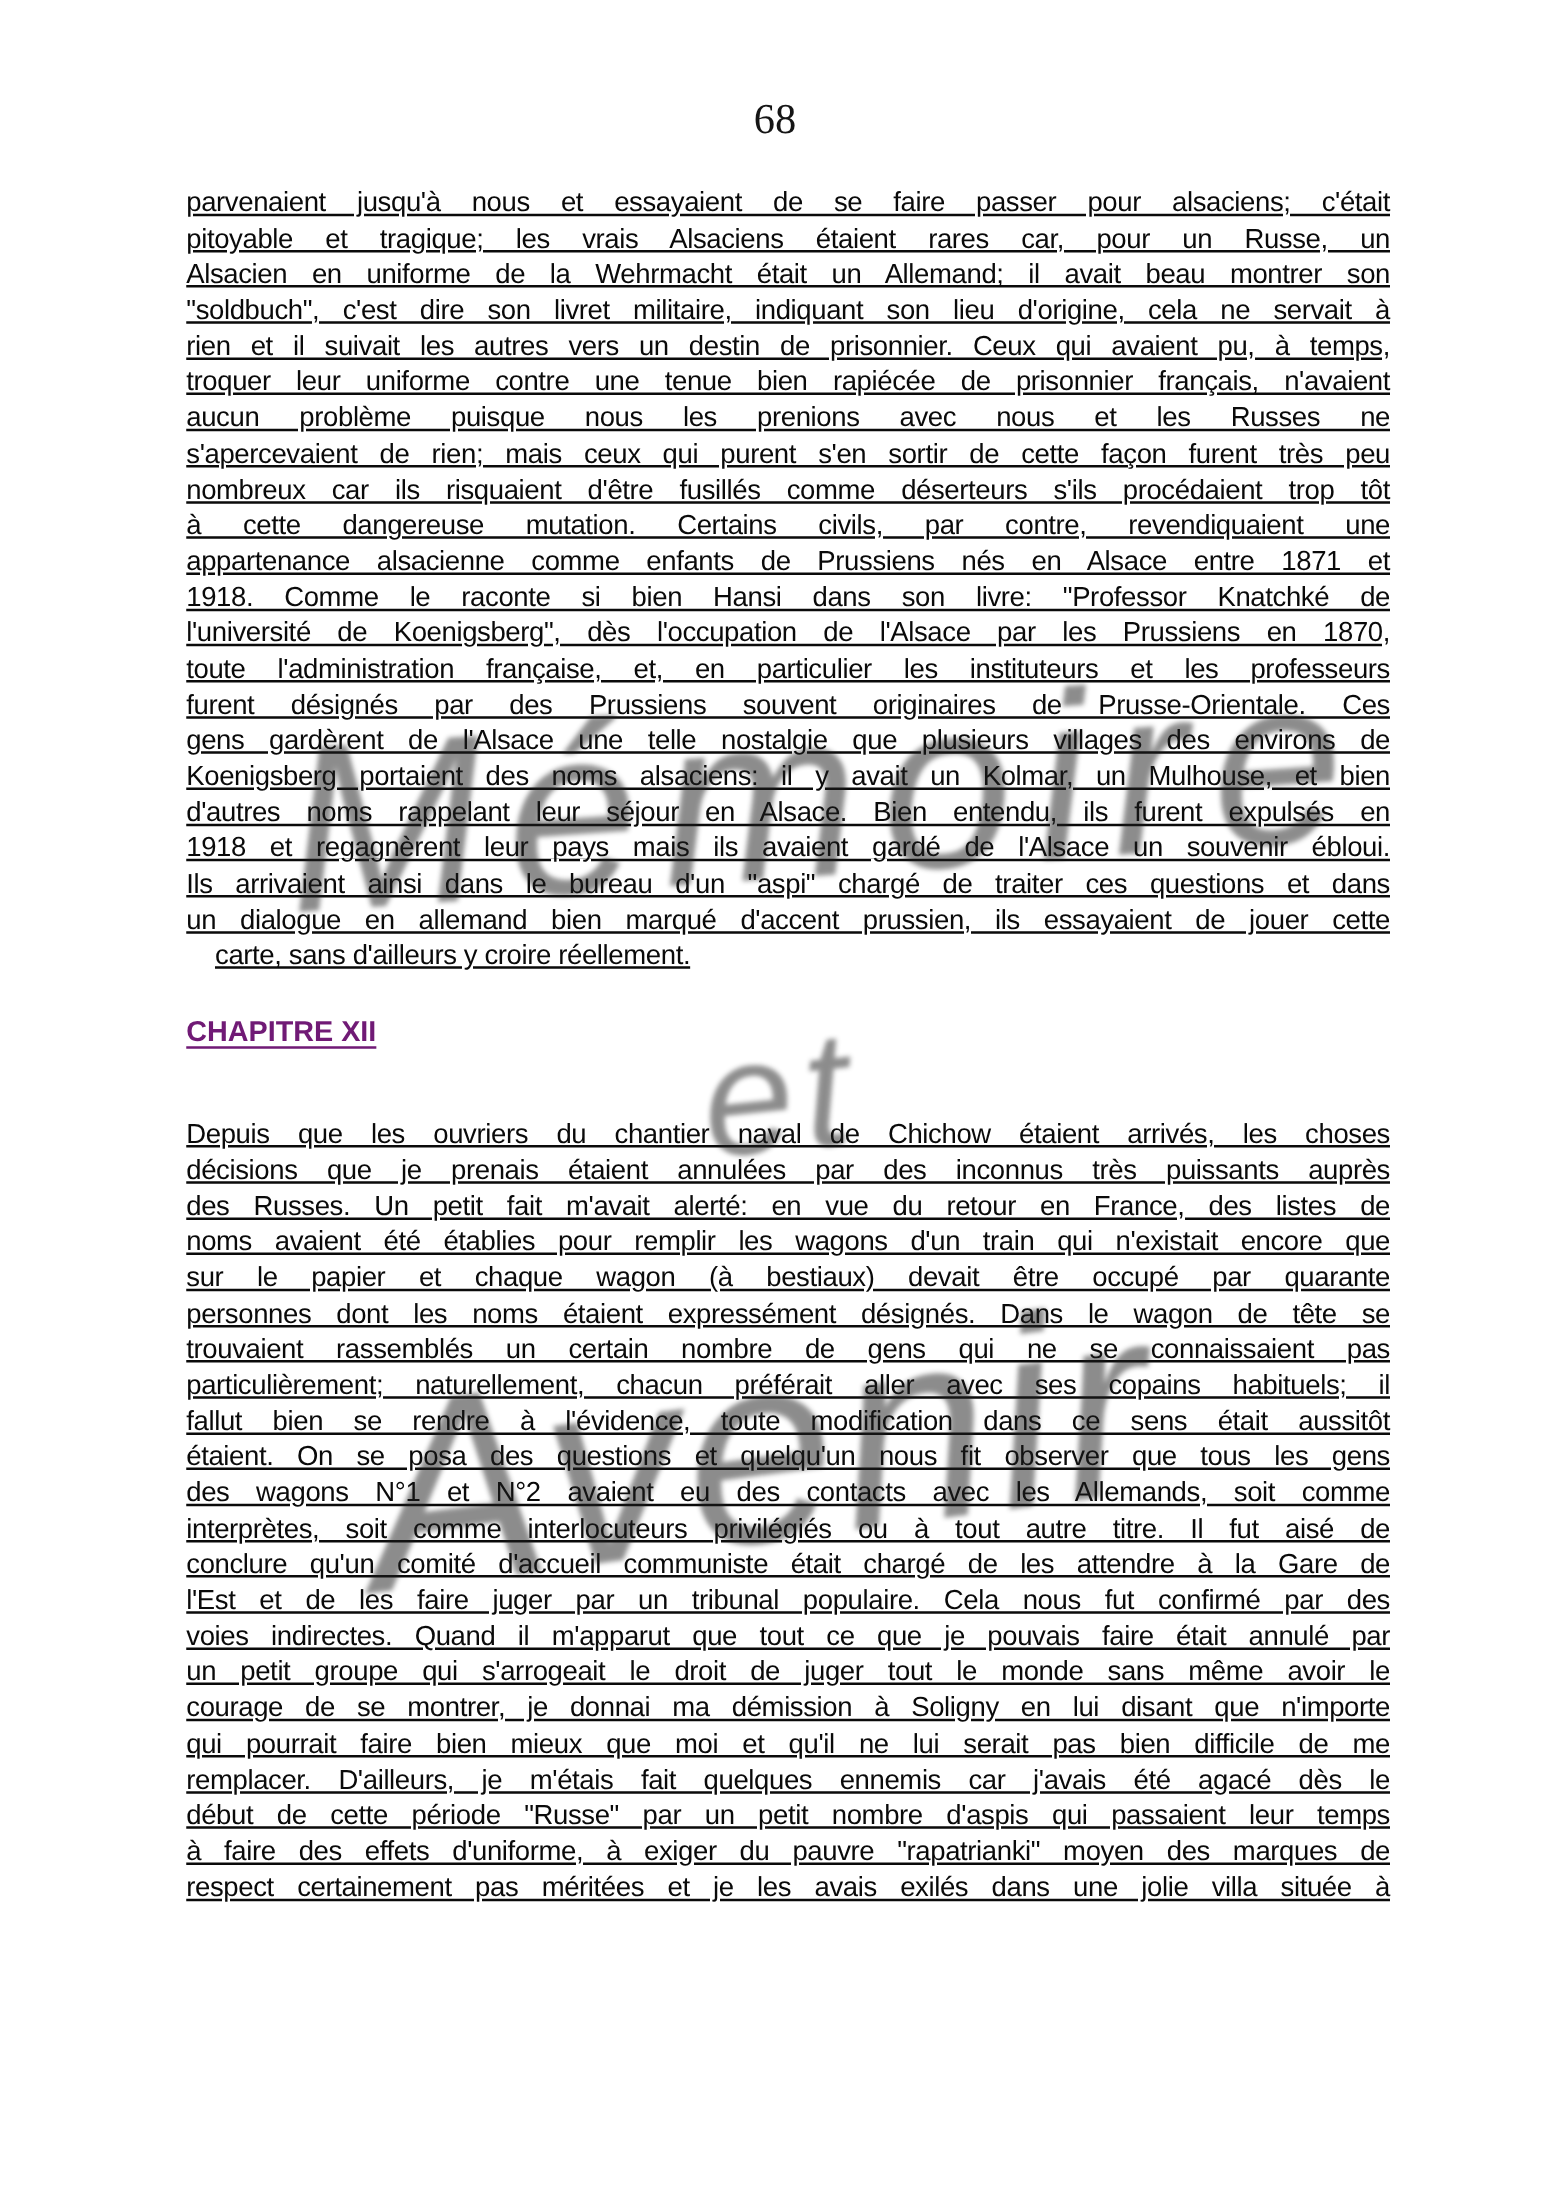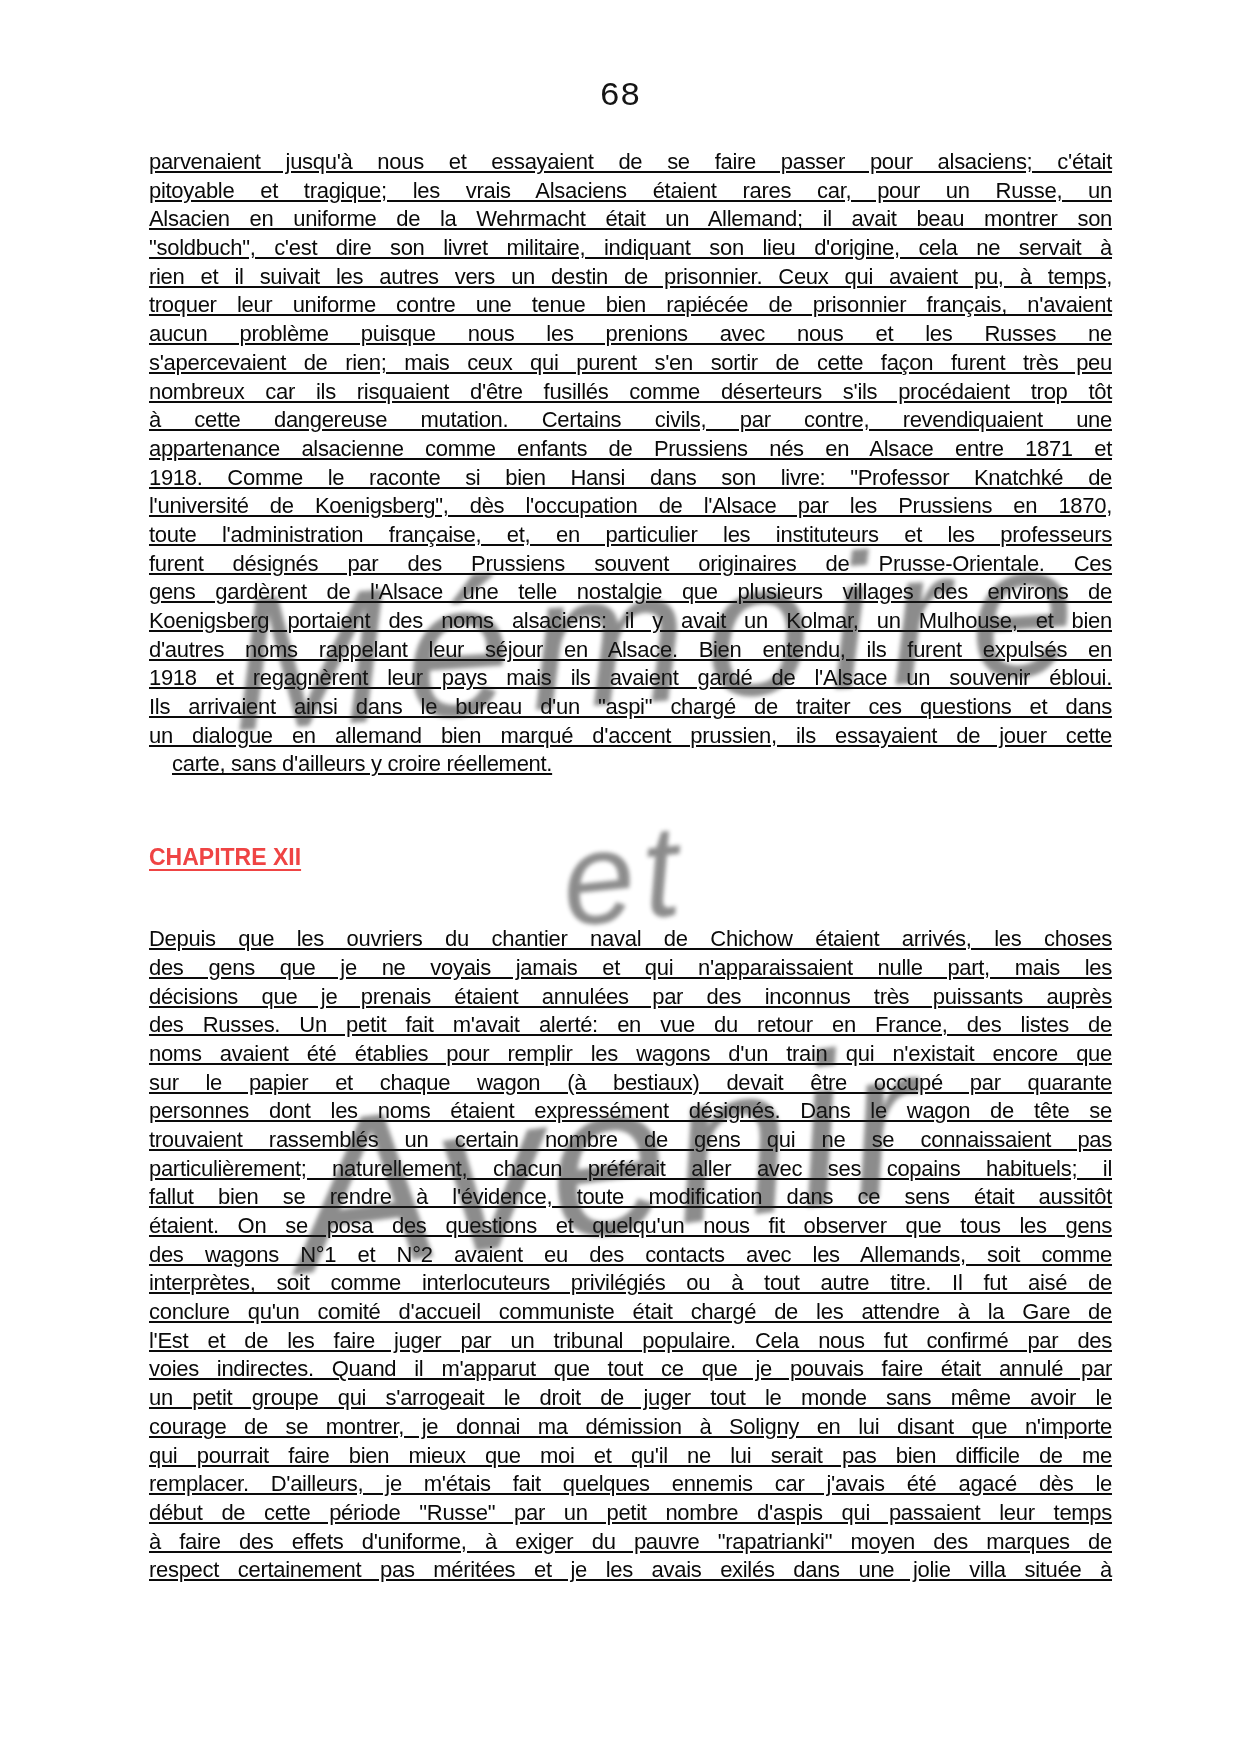--- a/index.html
+++ b/index.html
@@ -6,21 +6,21 @@
   .page{
     position:relative;
     width:1240px;height:1755px;
     background:#ffffff;
     font-family:"Liberation Sans",sans-serif;
     overflow:hidden;
   }
   .page-number{
     position:absolute;top:78px;left:0;width:1240px;
     text-align:center;
-    font-family:Liberation Mono, monospace;
+    font-family:Liberation Serif, serif;
     font-size:34px;line-height:36px;
     color:#151515;
   }
   .content{
     position:absolute;left:149px;top:148px;width:963px;
     color:#0a0a0a;
   }
   .paragraph{display:block;}
   .tline{
     font-size:22px;
@@ -32,24 +32,24 @@
     white-space:normal;
     overflow:visible;
     text-decoration:underline;
   }
   .tline.last{text-align-last:left;margin-left:23px;}
   .chapter{
     display:inline-block;
     font-size:23px;
     font-weight:bold;
     line-height:29px;
-    margin:64px 0 0 0;
+    margin:32px 0 0 0;
     text-decoration:underline;
     text-underline-offset:4px;
-    color:#ef4444;
+    color:#701a75;
   }
   .para2{margin-top:53px;}
   
   .watermark{
     position:absolute;inset:0;z-index:3;
     pointer-events:none;
     font-style:italic;
     color:#1c1c1c;
     opacity:0.5;
     filter:blur(2px);
@@ -95,21 +95,20 @@
         <div class="tline">1918 et regagnèrent leur pays mais ils avaient gardé de l'Alsace un souvenir ébloui.</div>
         <div class="tline">Ils arrivaient ainsi dans le bureau d'un "aspi" chargé de traiter ces questions et dans</div>
         <div class="tline">un dialogue en allemand bien marqué d'accent prussien, ils essayaient de jouer cette</div>
         <div class="tline last">carte, sans d'ailleurs y croire réellement.</div>
       </div>
 
     <h2 class="chapter">CHAPITRE XII</h2>
 
     <div class="paragraph para2">
         <div class="tline">Depuis que les ouvriers du chantier naval de Chichow étaient arrivés, les choses</div>
-        <div class="tline">des gens que je ne voyais jamais et qui n'apparaissaient nulle part, mais les</div>
         <div class="tline">décisions que je prenais étaient annulées par des inconnus très puissants auprès</div>
         <div class="tline">des Russes. Un petit fait m'avait alerté: en vue du retour en France, des listes de</div>
         <div class="tline">noms avaient été établies pour remplir les wagons d'un train qui n'existait encore que</div>
         <div class="tline">sur le papier et chaque wagon (à bestiaux) devait être occupé par quarante</div>
         <div class="tline">personnes dont les noms étaient expressément désignés. Dans le wagon de tête se</div>
         <div class="tline">trouvaient rassemblés un certain nombre de gens qui ne se connaissaient pas</div>
         <div class="tline">particulièrement; naturellement, chacun préférait aller avec ses copains habituels; il</div>
         <div class="tline">fallut bien se rendre à l'évidence, toute modification dans ce sens était aussitôt</div>
         <div class="tline">étaient. On se posa des questions et quelqu'un nous fit observer que tous les gens</div>
         <div class="tline">des wagons N°1 et N°2 avaient eu des contacts avec les Allemands, soit comme</div>

